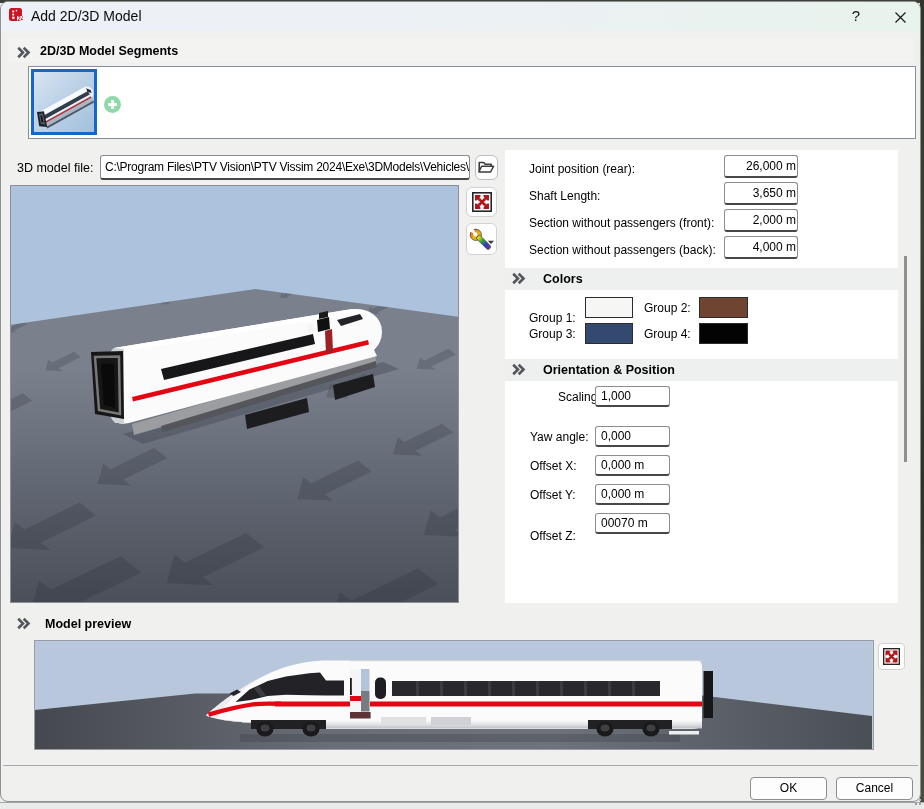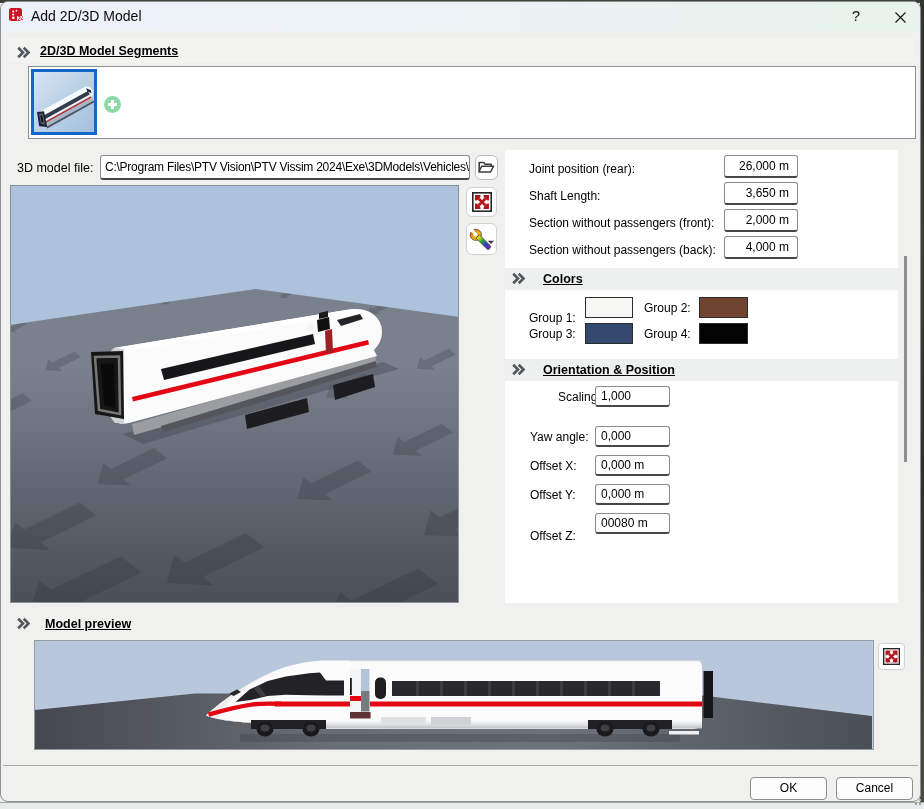--- a/index.html
+++ b/index.html
@@ -8,26 +8,26 @@
 #backtop{left:0;top:0;width:924px;height:3px;background:#3d4135;}
 #backright{left:920px;top:0;width:4px;height:803px;background:linear-gradient(180deg,#30342b,#3d4135 30%,#2e3229 60%,#4a4e42);}
 #backbot{left:0;top:802px;width:924px;height:7px;background:#e9ebea;border-top:1px solid #a2a6a7;}
 #dialog{left:0;top:1px;width:919px;height:799px;background:#f0f0ef;border:1px solid #8d9094;border-radius:8px;overflow:hidden;}
 
 #titlebar{left:0;top:0;width:919px;height:29px;background:linear-gradient(90deg,#edf1f8 0%,#ecf1f4 55%,#e8f3ec 100%);}
 #title{top:0;height:29px;line-height:29px;font-size:14px;color:#0a0a0a;}
 #helpbtn{left:840px;top:0;width:30px;height:29px;line-height:28px;text-align:center;font-size:15px;color:#111;}
 .hdrband{background:#f3f3f2;}
 .lbl{font-size:12px;color:#000;line-height:16px;white-space:pre;}
-.hdrtxt{font-size:12.5px;font-weight:bold;color:#000;line-height:16px;white-space:pre;text-decoration:underline;}
+.hdrtxt{font-size:12.5px;font-weight:bold;color:#000;line-height:16px;white-space:pre;}
 .inp{background:#fff;border:1px solid #8c8c8c;border-bottom:2px solid #474747;border-radius:3px;font-size:12px;color:#000;box-sizing:border-box;}
 .btn{background:#fdfdfd;border:1px solid #8d8d8d;border-radius:4px;font-size:12px;color:#000;text-align:center;box-sizing:border-box;}
 .iconbtn{background:#fefefe;border:1px solid #d2d2d2;border-radius:6px;box-sizing:border-box;}
 .swatch{box-sizing:border-box;border:1px solid #2c2c2c;}
-.numr{width:74px;height:23px;line-height:20px;text-align:right;padding-right:8px;}
+.numr{width:74px;height:23px;line-height:20px;text-align:right;padding-right:1px;}
 .numl{width:75px;height:21px;line-height:18px;text-align:left;padding-left:5px;}
 .hdrband2{background:#eef0f0;}
 </style>
 </head>
 <body>
 <div id="backtop" class="abs"></div>
 <div id="backright" class="abs"></div>
 <div id="backbot" class="abs"></div>
 <div class="abs" style="left:915px;top:803px;width:2px;height:2px;background:#9aa09e;"></div>
 <div class="abs" style="left:919px;top:803px;width:2px;height:2px;background:#9aa09e;"></div>
@@ -213,21 +213,21 @@
     <div class="abs hdrtxt" style="left:38px;top:212px;">Orientation &amp; Position</div>
     <div class="abs lbl" style="left:25px;top:239px;margin-left:28px;">Scaling:</div>
     <div class="abs inp numl" style="left:90px;top:236px;">1,000</div>
     <div class="abs lbl" style="left:25px;top:279px;">Yaw angle:</div>
     <div class="abs inp numl" style="left:90px;top:276px;">0,000</div>
     <div class="abs lbl" style="left:25px;top:308px;">Offset X:</div>
     <div class="abs inp numl" style="left:90px;top:305px;">0,000 m</div>
     <div class="abs lbl" style="left:25px;top:337px;">Offset Y:</div>
     <div class="abs inp numl" style="left:90px;top:334px;">0,000 m</div>
     <div class="abs lbl" style="left:25px;top:378px;">Offset Z:</div>
-    <div class="abs inp numl" style="left:90px;top:363px;">00080 m</div>
+    <div class="abs inp numl" style="left:90px;top:363px;">00070 m</div>
   </div>
 
   <div class="abs" style="left:903px;top:254px;width:3px;height:206px;background:#8f8f8f;"></div>
 
   <div class="abs" style="left:16px;top:614px;"><svg width="14" height="13" viewBox="0 0 14 13">
         <path d="M1.2 1.8 L6 6.5 L1.2 11.2 M6.7 1.8 L11.5 6.5 L6.7 11.2" stroke="#53565b" stroke-width="2.6" fill="none"></path>
       </svg></div>
   <div class="abs hdrtxt" style="left:44px;top:614px;">Model preview</div>
   <div class="abs" style="left:33px;top:638px;width:840px;height:110px;background:#bfcde0;border:1px solid #979ca3;box-sizing:border-box;">
     <svg id="prevsvg" width="837" height="108" viewBox="0 0 837 108" style="position:absolute;left:0;top:0;">

